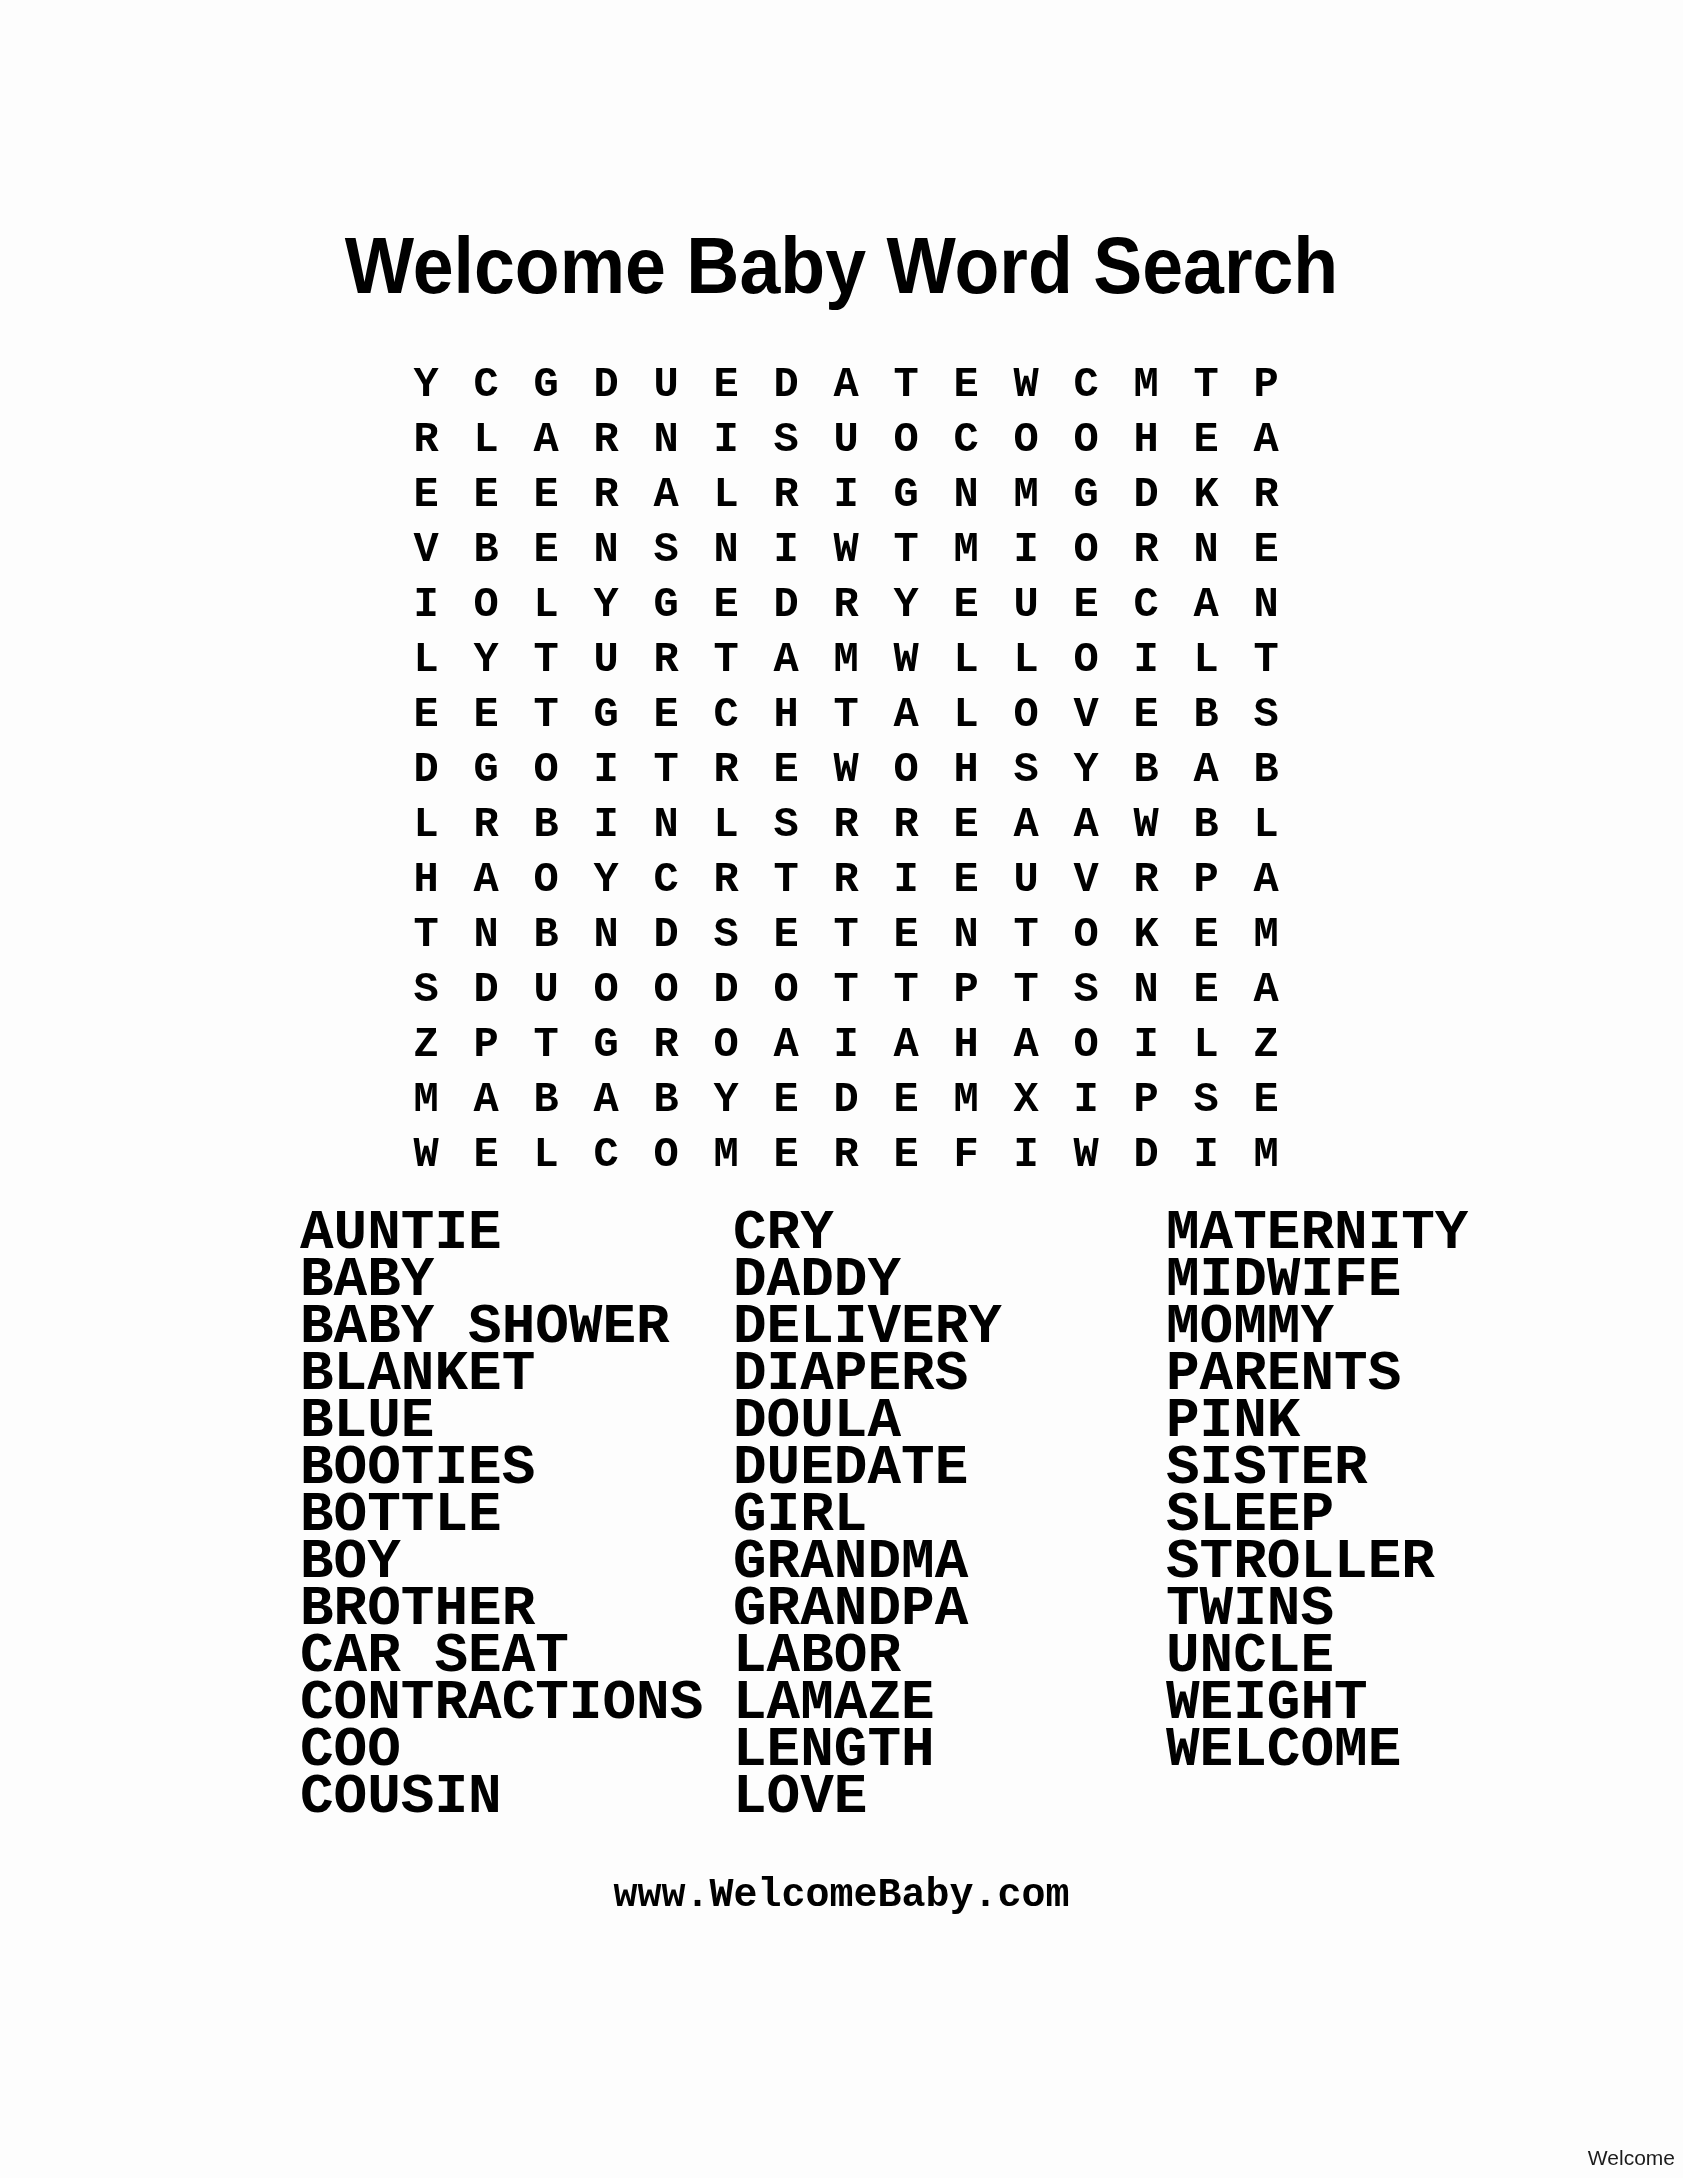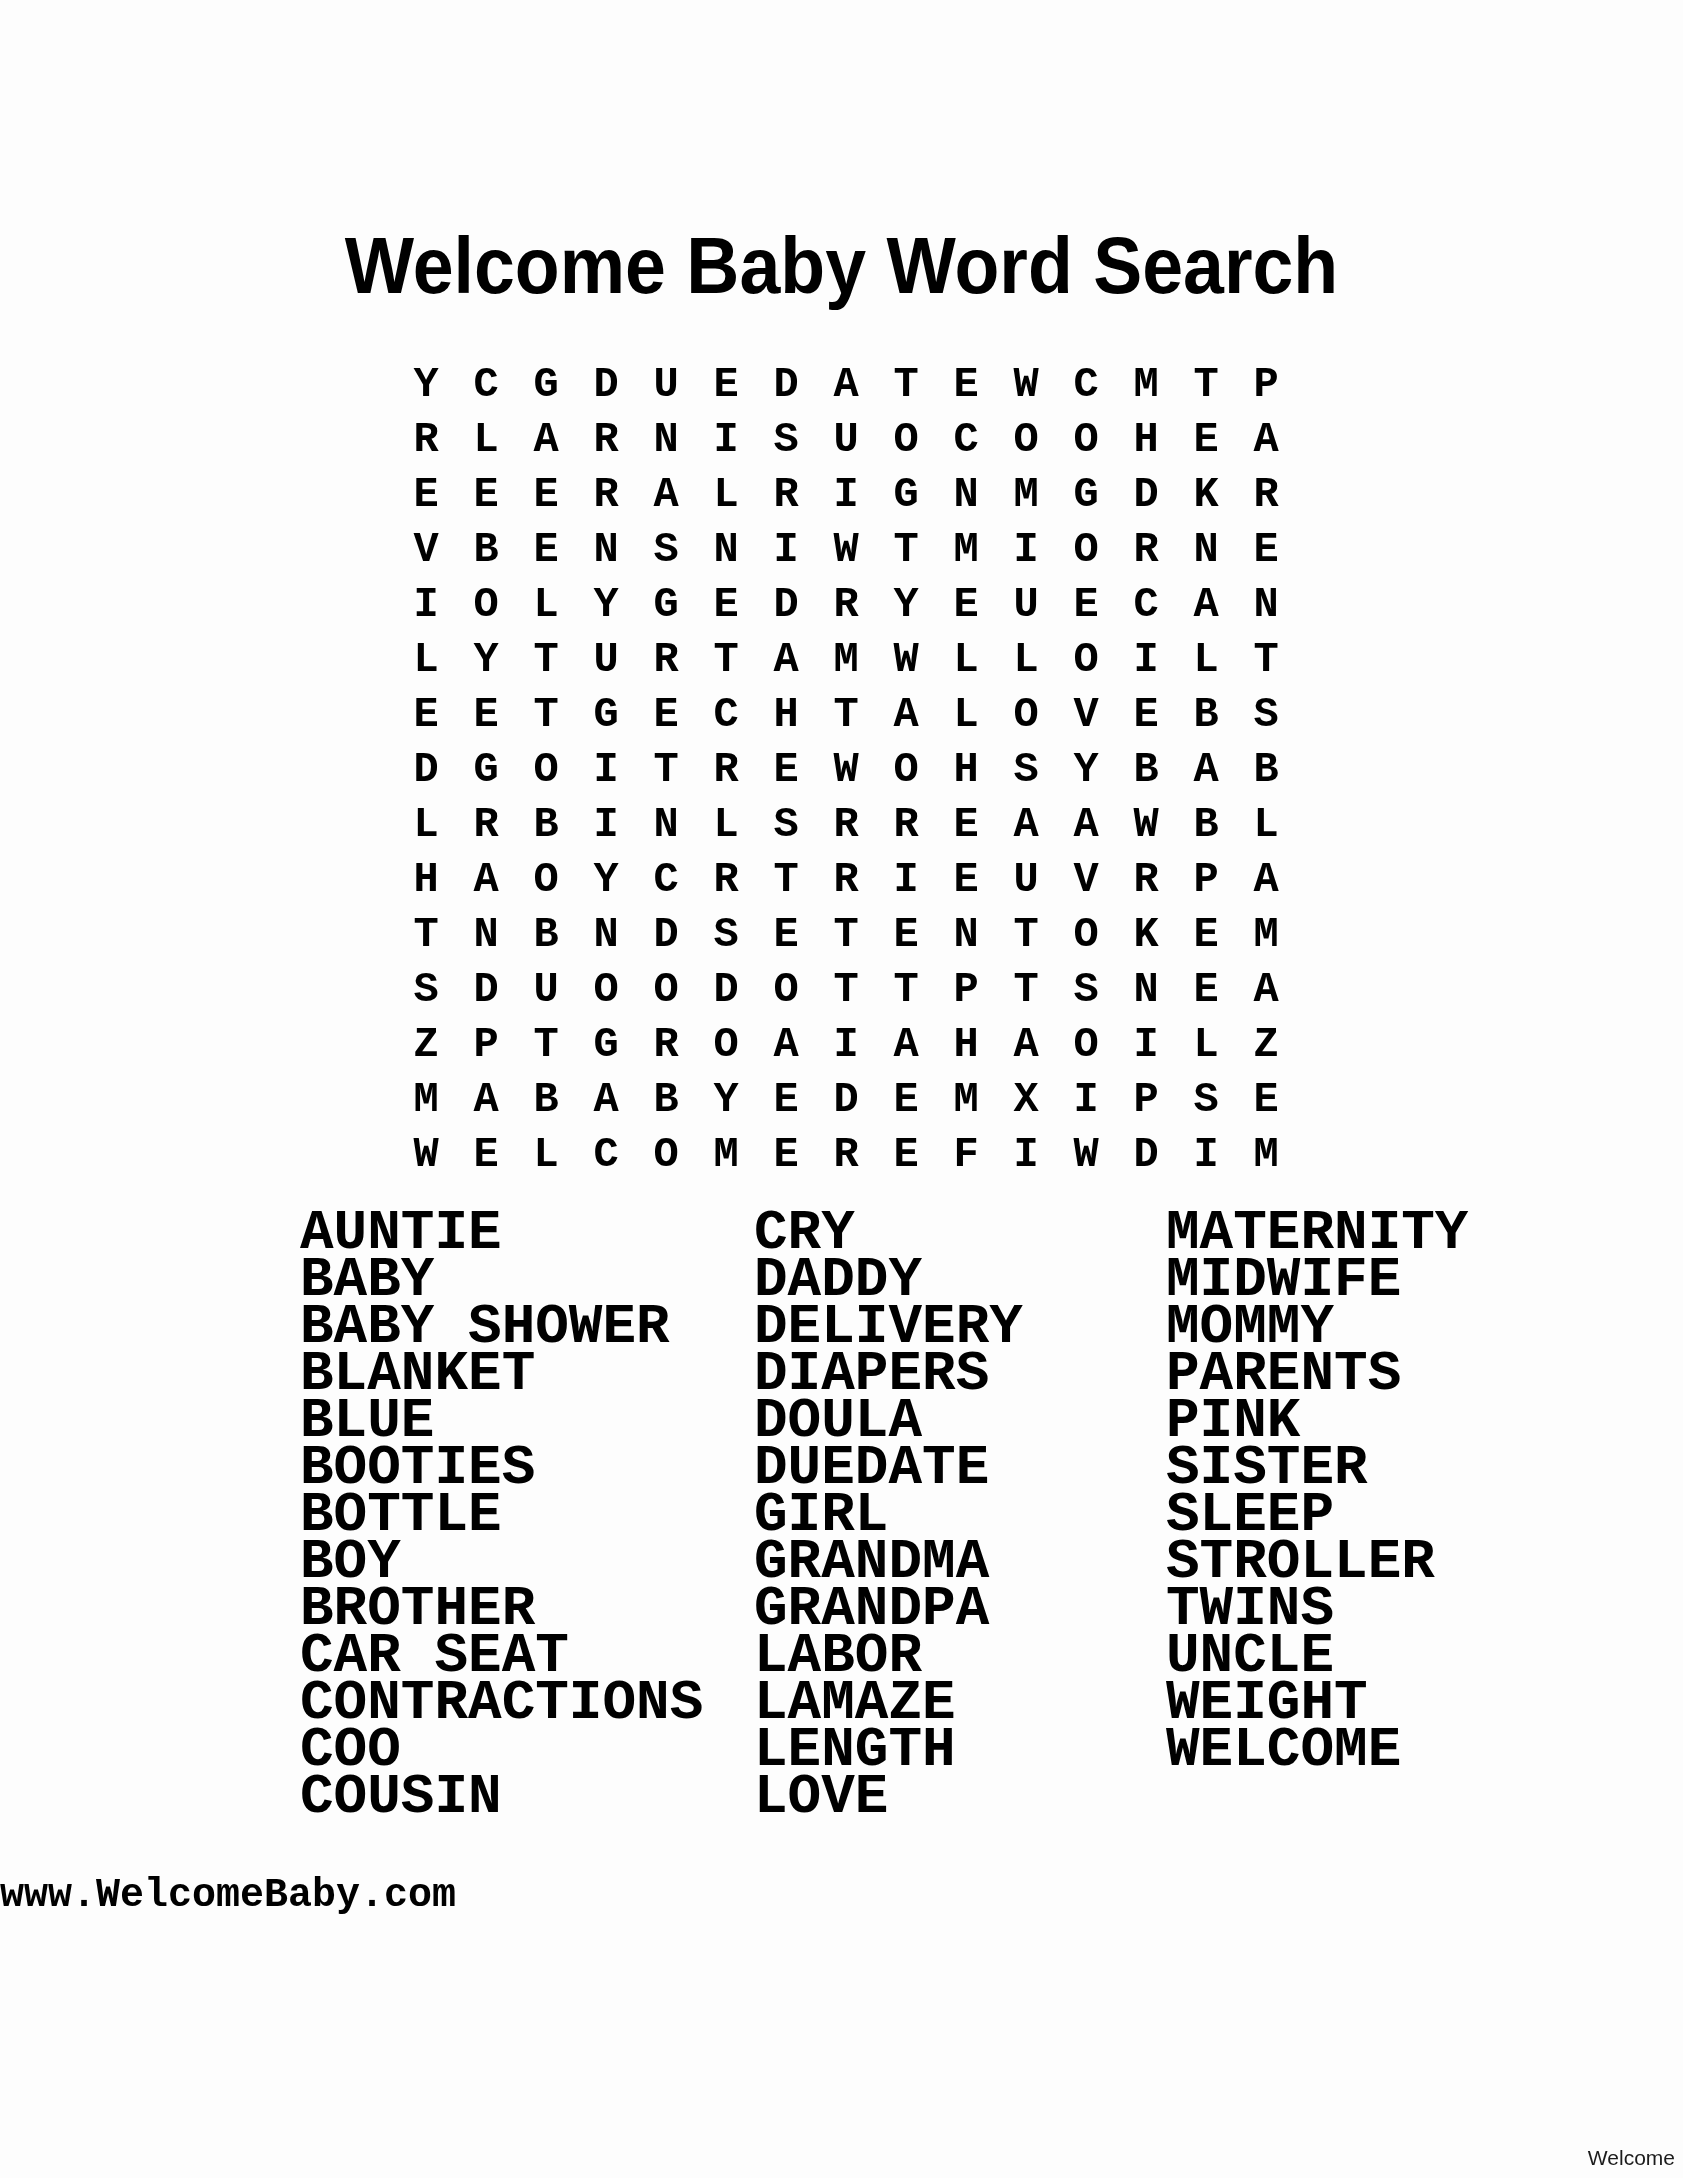--- a/index.html
+++ b/index.html
@@ -47,31 +47,32 @@
   }
   .word-col {
     position: absolute;
     top: 1210px;
     font-family: "Liberation Mono", "DejaVu Sans Mono", monospace;
     font-weight: 700;
     font-size: 56px;
     white-space: pre;
   }
   .word-col-1 { left: 300px; }
-  .word-col-2 { left: 733px; margin-left: 21px; }
+  .word-col-2 { left: 733px; }
   .word-col-3 { left: 1166px; }
   .word-item {
     height: 47px;
     line-height: 47px;
   }
   .footer-url {
     position: absolute;
     top: 1872px;
     left: 0;
     width: 1683px;
+    text-align: center;
     font-family: "Liberation Mono", "DejaVu Sans Mono", monospace;
     font-weight: 700;
     font-size: 40px;
     line-height: 48px;
   }
   .watermark {
     position: absolute;
     top: 2146px;
     right: 8px;
     font-family: "Liberation Sans", sans-serif;

